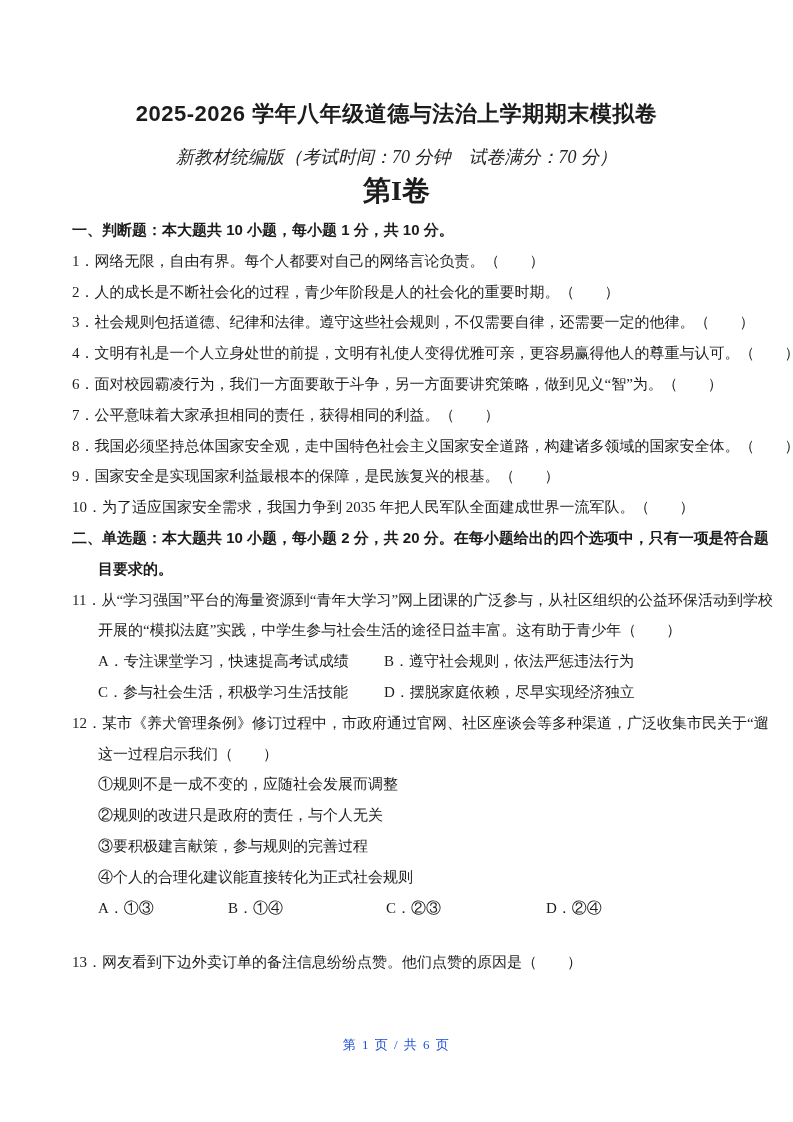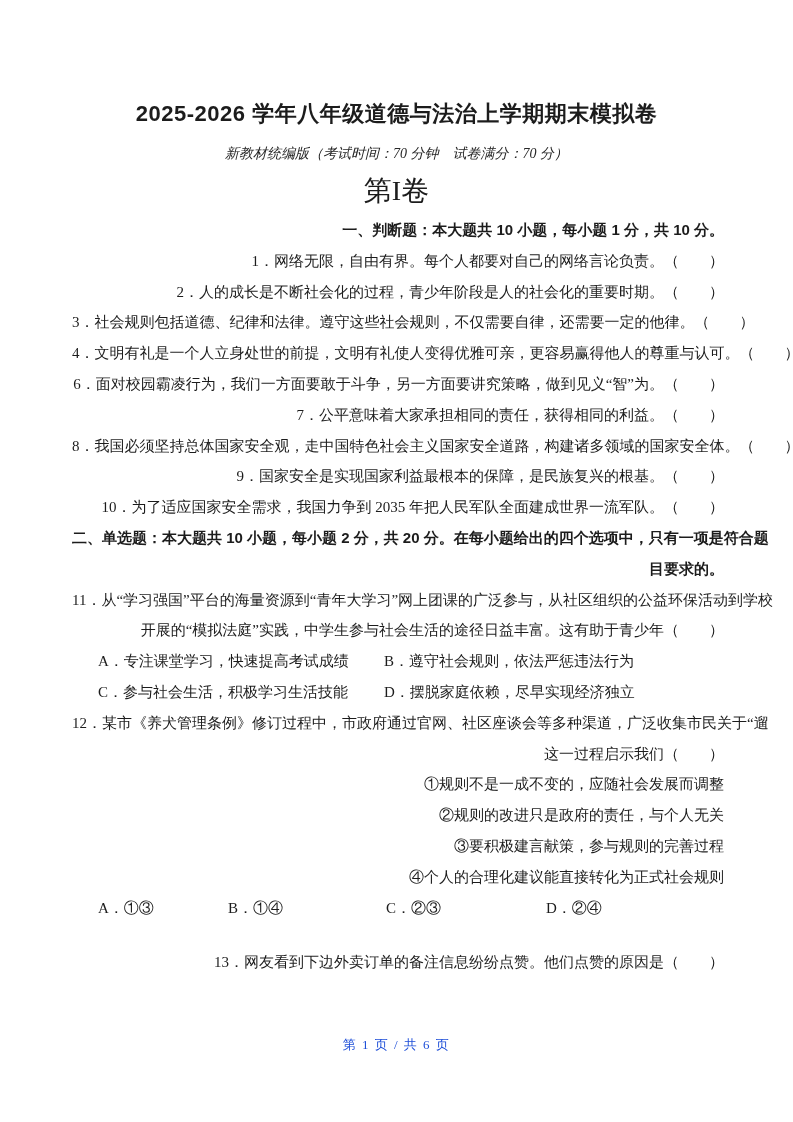--- a/index.html
+++ b/index.html
@@ -21,38 +21,37 @@
     text-align: center;
     font-family: "Liberation Sans", "DejaVu Sans", sans-serif;
     font-weight: 700;
     font-size: 22px;
     letter-spacing: 0.5px;
   }
   .subtitle {
     position: absolute; top: 145px; left: 0; width: 100%;
     text-align: center;
     font-style: italic;
-    font-size: 14px;
+    font-size: 18px;
     color: #262626;
   }
   .part-title {
     position: absolute; top: 172px; left: 0; width: 100%;
     text-align: center;
     font-size: 28px;
-    font-weight: 400;
+    font-weight: 700;
   }
   .content {
     position: absolute; top: 215px; left: 72px; width: 652px;
   }
   .line {
     height: 30.8px;
     line-height: 30.8px;
     font-size: 15px;
     white-space: nowrap;
-    text-align: right;
   }
   .h {
     font-family: "Liberation Sans", "DejaVu Sans", sans-serif;
     font-weight: 700;
     font-size: 15px;
   }
   .ind { padding-left: 26px; }
   .opts { position: relative; }
   .opt { position: absolute; top: 0; }
   .q13 { margin-top: 24px; }

